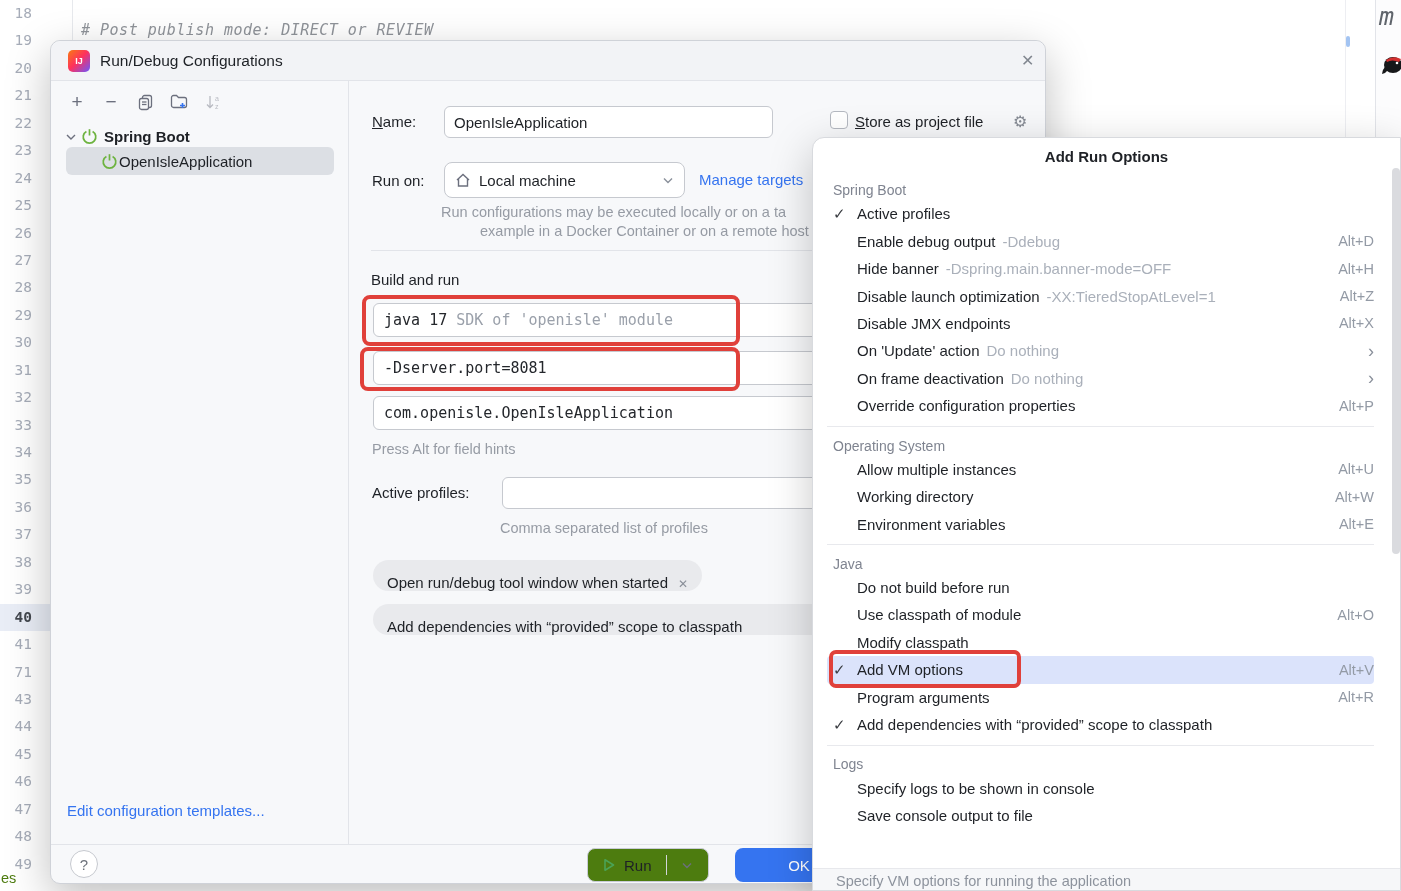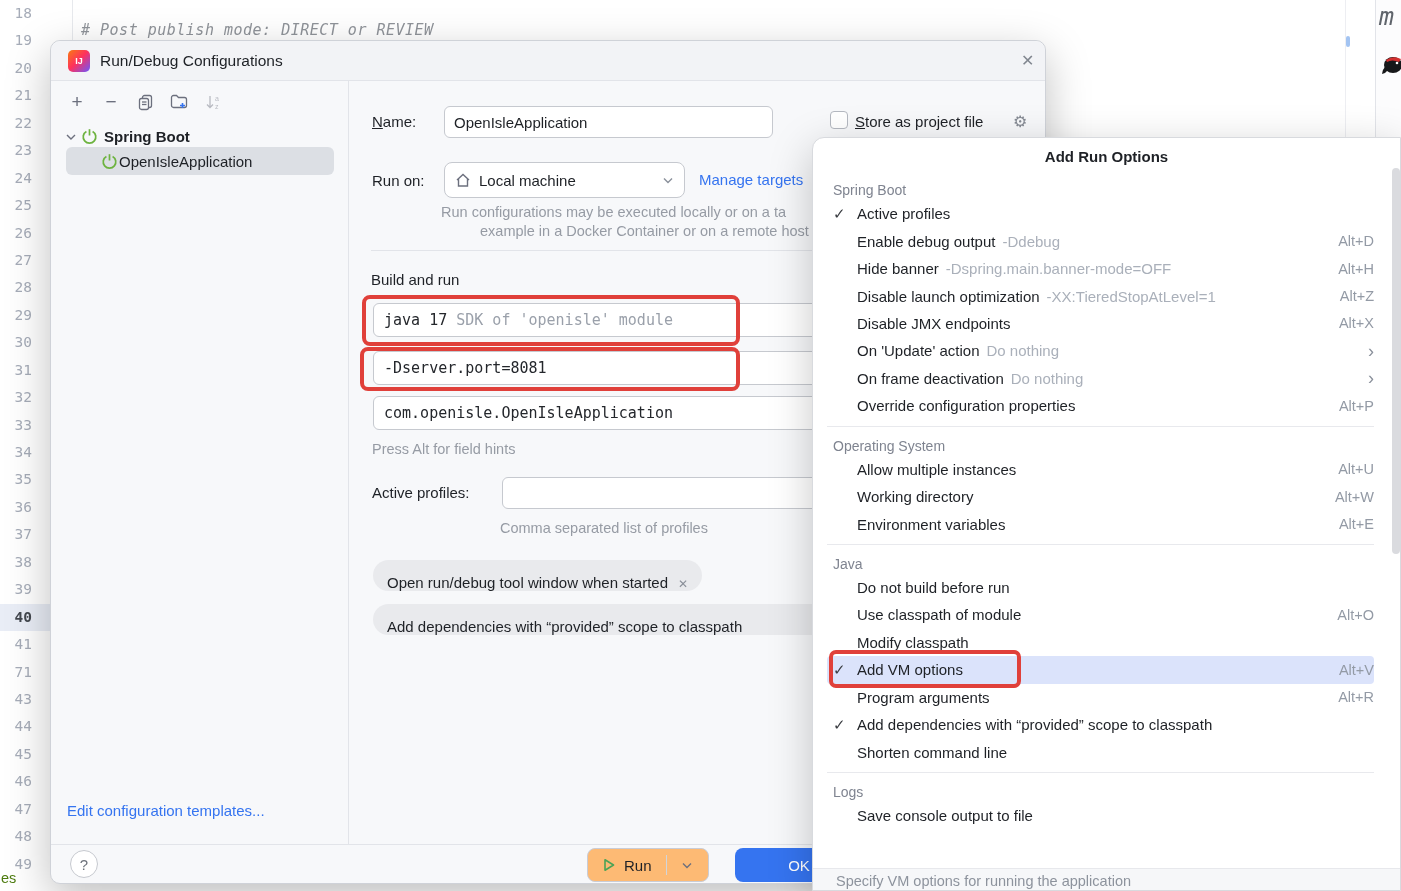--- a/index.html
+++ b/index.html
@@ -50,21 +50,21 @@
     border-radius:6px; display:flex; align-items:center; padding-left:35px; gap:1px; }
   .tree-child-label { font-size:15px; color:#1e2126; }
   .spring-ic { width:17px; height:17px; flex:0 0 auto; }
 
   .edit-templates { position:absolute; left:16px; top:761px; font-size:15px; color:#3574f0; cursor:pointer; }
 
   .footer-sep { position:absolute; left:0; top:803px; right:0; height:1px; background:#e2e4e9; }
   .help-btn { position:absolute; left:19px; top:809px; width:28px; height:28px; border:1px solid #c6c9cf;
     border-radius:50%; display:flex; align-items:center; justify-content:center; font-size:15px; color:#6d727b; background:#fff; }
   .run-btn { position:absolute; left:536px; top:807px; width:122px; height:34px; border:1px solid #c9ccd6;
-    border-radius:8px; background:#fdba74; display:flex; align-items:center; }
+    border-radius:8px; background:#4d7c0f; display:flex; align-items:center; }
   .run-btn .play { margin-left:14px; width:14px; height:14px; }
   .run-btn .run-label { margin-left:8px; font-size:15px; color:#1e2126; }
   .run-btn .btn-div { margin-left:14px; width:1px; height:20px; background:#d2d5da; }
   .run-btn .dd { flex:1; display:flex; align-items:center; justify-content:center; color:#6c707e; }
   .ok-btn { position:absolute; left:684px; top:807px; width:128px; height:34px; border-radius:8px;
     background:#3574f0; color:#fff; font-size:15px; display:flex; align-items:center; justify-content:center; border:none; }
 
   
   .frm-label { position:absolute; font-size:15px; color:#1e2126; }
   .u-first { display:inline-block; }
@@ -397,27 +397,27 @@
           <span class="mi-check"></span>
           <span class="mi-label">Program arguments</span>
           <span class="mi-spacer"></span>
           <span class="mi-shortcut">Alt+R</span>
         </div>
         <div class="menu-row">
           <span class="mi-check">✓</span>
           <span class="mi-label">Add dependencies with “provided” scope to classpath</span>
           <span class="mi-spacer"></span>
         </div>
-        <div class="menu-row">
-          <span class="mi-check"></span>
-          <span class="mi-label">Shorten command line</span>
-          <span class="mi-spacer"></span>
-        </div>
         <div class="menu-sep"></div>
         <div class="menu-header">Logs</div>
+        <div class="menu-row">
+          <span class="mi-check"></span>
+          <span class="mi-label">Specify logs to be shown in console</span>
+          <span class="mi-spacer"></span>
+        </div>
         <div class="menu-row">
           <span class="mi-check"></span>
           <span class="mi-label">Save console output to file</span>
           <span class="mi-spacer"></span>
         </div>
       </div>
     <div class="popup-hint-bar">Specify VM options for running the application</div>
     <div class="popup-scrollbar"></div>
   </div>
 

